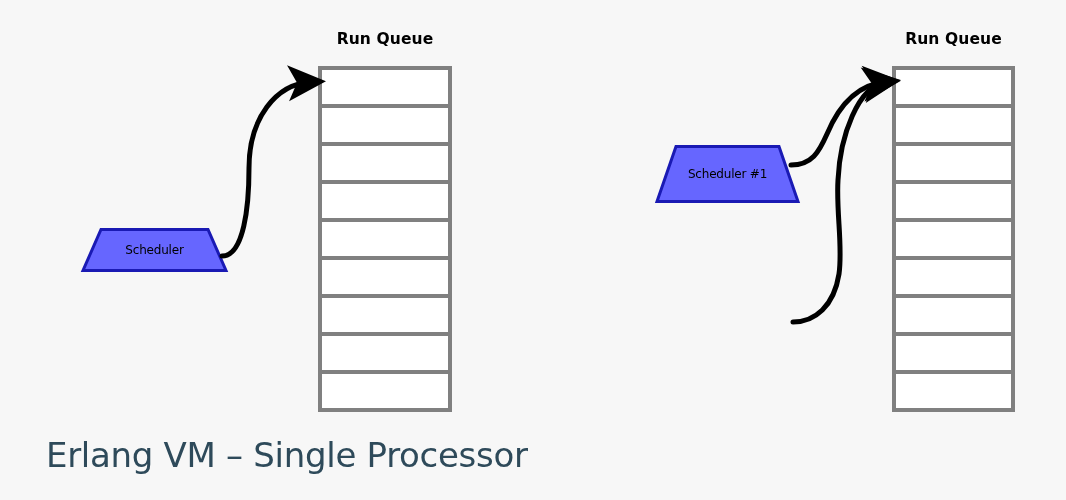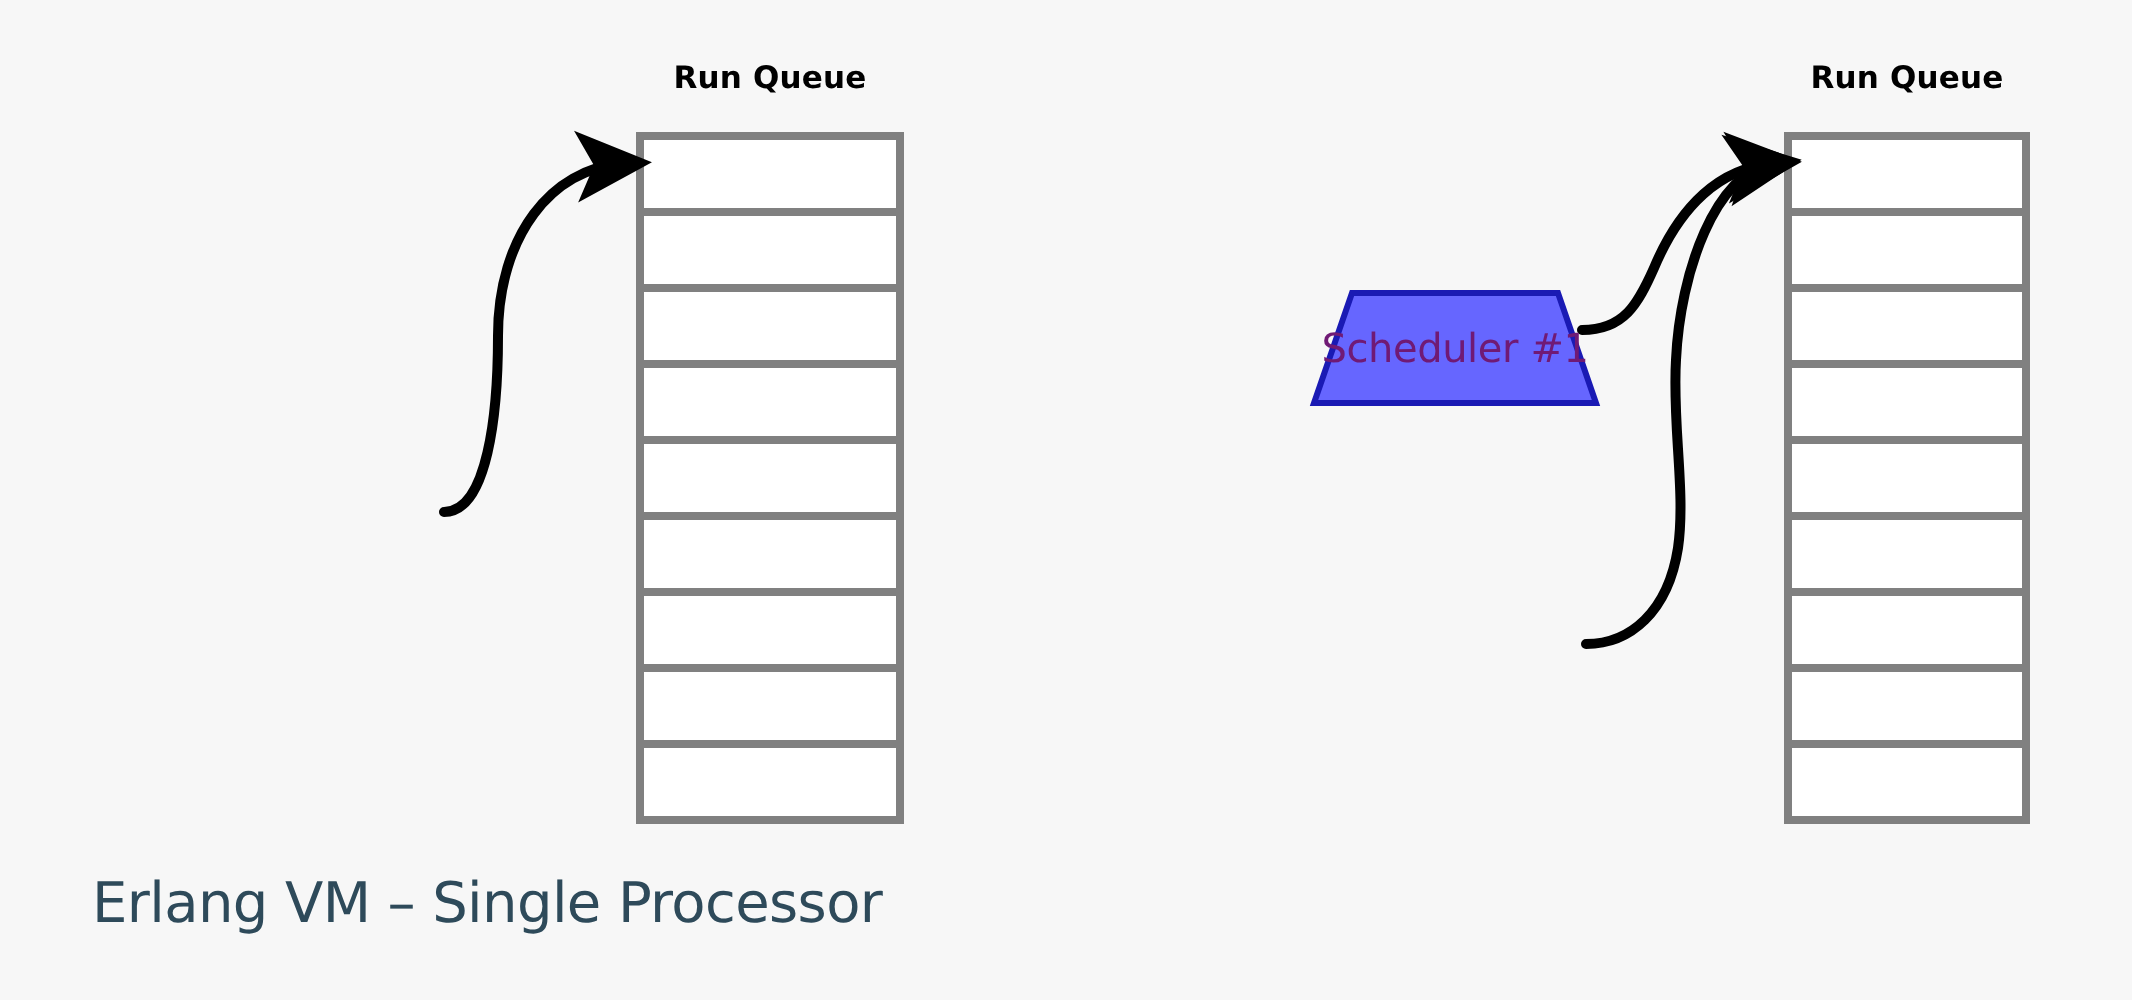--- a/index.html
+++ b/index.html
@@ -57,44 +57,44 @@
   }
   .scheduler svg {
     position: absolute;
     left: 0;
     top: 0;
     overflow: visible;
   }
   .scheduler-label {
     position: relative;
     z-index: 2;
-    color: #701a75;
+    color: #000000;
     font-family: "DejaVu Sans", sans-serif;
-    font-size: 20px;
+    font-size: 12px;
     font-weight: 400;
     white-space: nowrap;
     letter-spacing: -0.2px;
     line-height: 1;
   }
 
   
   .arrows {
     position: absolute;
     left: 0;
     top: 0;
     width: 1066px;
     height: 500px;
     pointer-events: none;
   }
 
   
   .caption {
     position: absolute;
     font-family: "DejaVu Sans", sans-serif;
-    font-size: 28px;
+    font-size: 34px;
     font-weight: 400;
     color: #2e4a5a;
     white-space: nowrap;
     letter-spacing: -0.3px;
   }
 </style>
 </head>
 <body>
 
 <div id="canvas">
@@ -106,20 +106,26 @@
     <div class="queue-cell"></div>
     <div class="queue-cell"></div>
     <div class="queue-cell"></div>
     <div class="queue-cell"></div>
     <div class="queue-cell"></div>
     <div class="queue-cell"></div>
     <div class="queue-cell"></div>
     <div class="queue-cell"></div>
   </div>
 
+  <div class="scheduler" style="left:82px; top:228px; width:145px; height:44px;">
+    <svg width="145" height="44" viewBox="0 0 145 44">
+      <polygon points="19,1.5 126,1.5 144,42.5 1,42.5" fill="#6666ff" stroke="#1a1ab4" stroke-width="3" stroke-linejoin="miter"></polygon>
+    </svg>
+    <span class="scheduler-label">Scheduler</span>
+  </div>
 
   <div class="queue-label" style="left:892px; top:30px; width:123px;">Run Queue</div>
 
   <div class="queue" style="left:892px; top:66px; width:123px; height:346px;">
     <div class="queue-cell"></div>
     <div class="queue-cell"></div>
     <div class="queue-cell"></div>
     <div class="queue-cell"></div>
     <div class="queue-cell"></div>
     <div class="queue-cell"></div>

